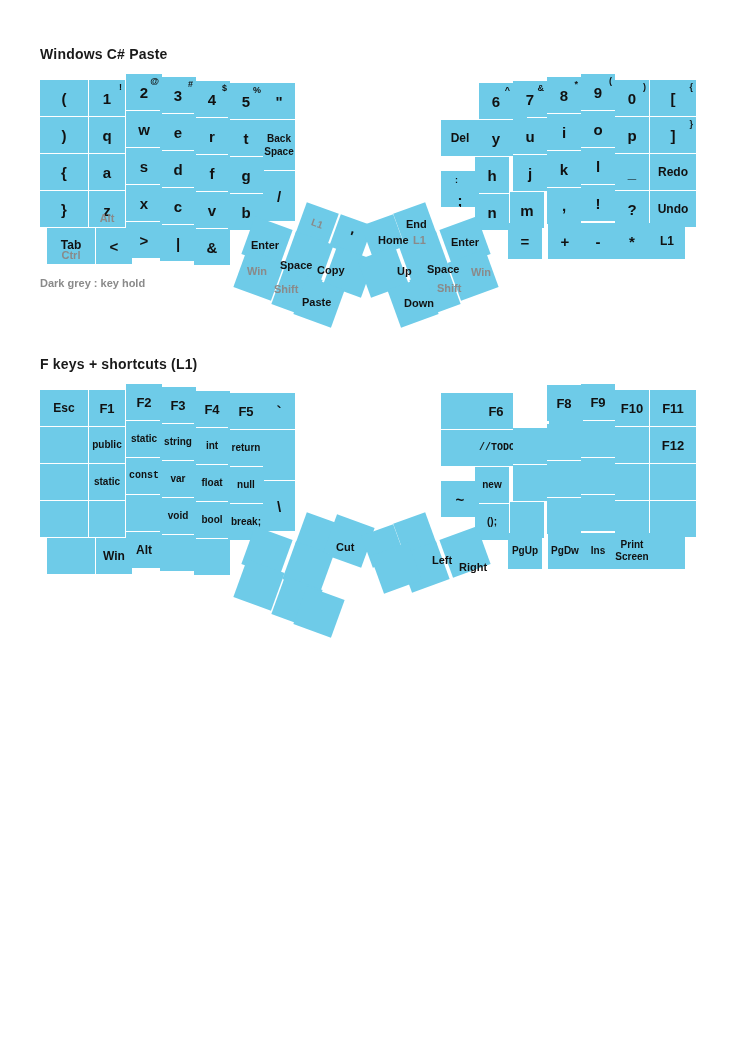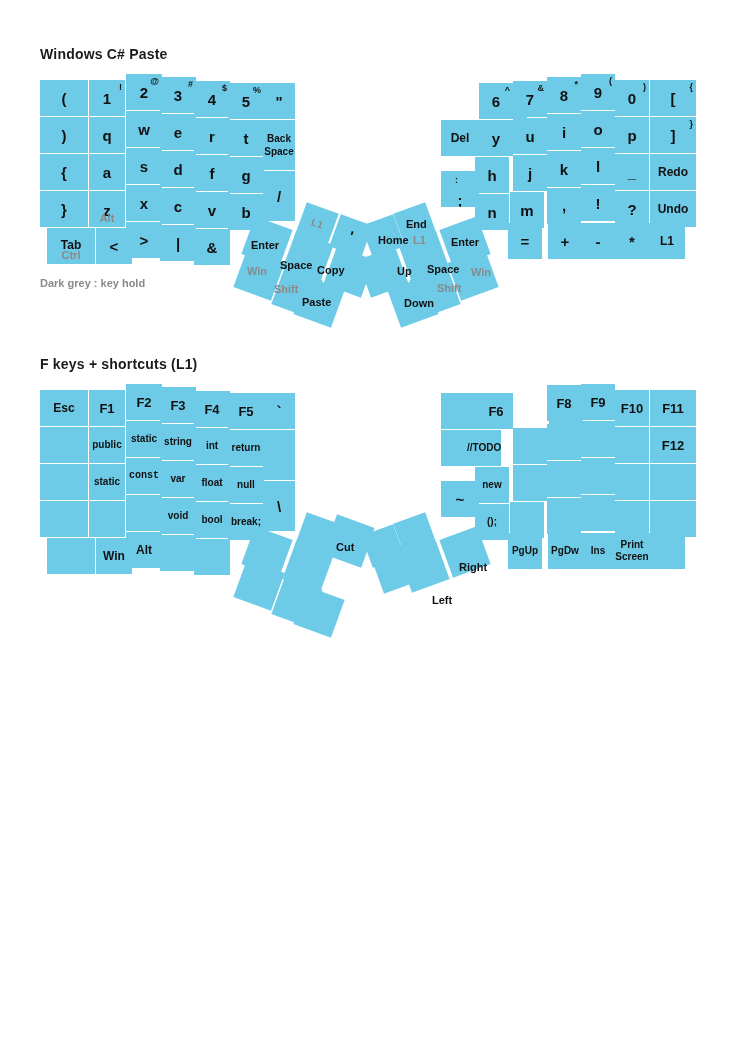--- a/index.html
+++ b/index.html
@@ -487,21 +487,21 @@
 <div class="key" style="left:441px; top:430px; width:38px; height:36px;">
   <span class="lbl c main sm"></span>
 </div>
 <div class="key" style="left:441px; top:481px; width:38px; height:36px;">
   <span class="lbl c main">~</span>
 </div>
 
 <div class="key" style="left:479px; top:393px; width:34px; height:36px;">
   <span class="lbl c main f">F6</span>
 </div>
-<div class="key" style="left:467px; top:430px; width:34px; height:36px;">
+<div class="key" style="left:479px; top:430px; width:34px; height:36px;font-family:Liberation Mono, monospace;">
   <span class="lbl c main xs">//TODO</span>
 </div>
 <div class="key" style="left:475px; top:467px; width:34px; height:36px;">
   <span class="lbl c main xs">new</span>
 </div>
 <div class="key" style="left:475px; top:504px; width:34px; height:36px;">
   <span class="lbl c main xs">();</span>
 </div>
 <div class="key" style="left:508px; top:533px; width:34px; height:36px;">
   <span class="lbl c main xs">PgUp</span>
@@ -584,13 +584,13 @@
 <div class="key" style="left:650px; top:501px; width:46px; height:36px;">
   <span class="lbl c main xs"></span>
 </div>
 
 <div class="key" style="left:398px; top:517px; width:34px; height:34px; transform:rotate(-20deg);"></div>
 <div class="key" style="left:366px; top:529px; width:34px; height:34px; transform:rotate(-20deg);"></div>
 <div class="key" style="left:445px; top:532px; width:40px; height:40px; transform:rotate(-20deg);"></div>
 <div class="key" style="left:404px; top:547px; width:40px; height:40px; transform:rotate(-20deg);"></div>
 <div class="key" style="left:376px; top:548px; width:40px; height:40px; transform:rotate(-20deg);"></div>
 <div class="float" style="left:459px; top:561px;">Right</div>
-<div class="float" style="left:432px; top:594px;">Left</div>
+<div class="float" style="left:432px; top:554px;">Left</div>
 
 </body></html>

